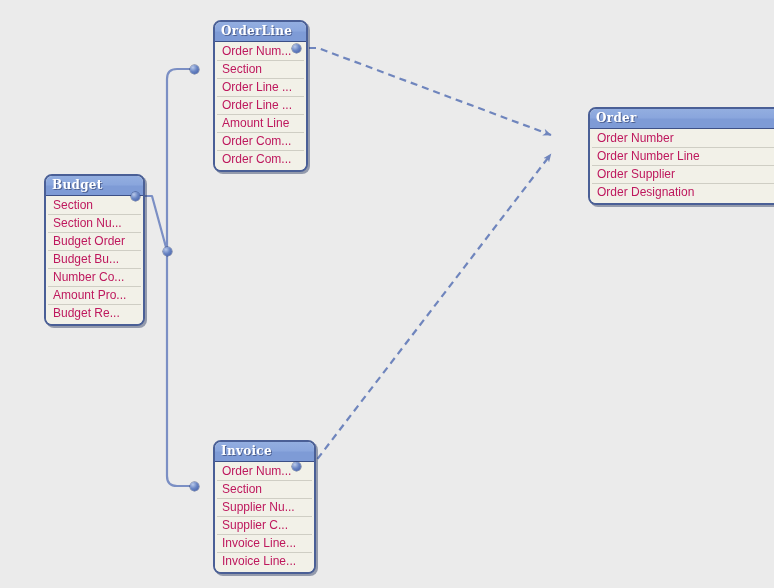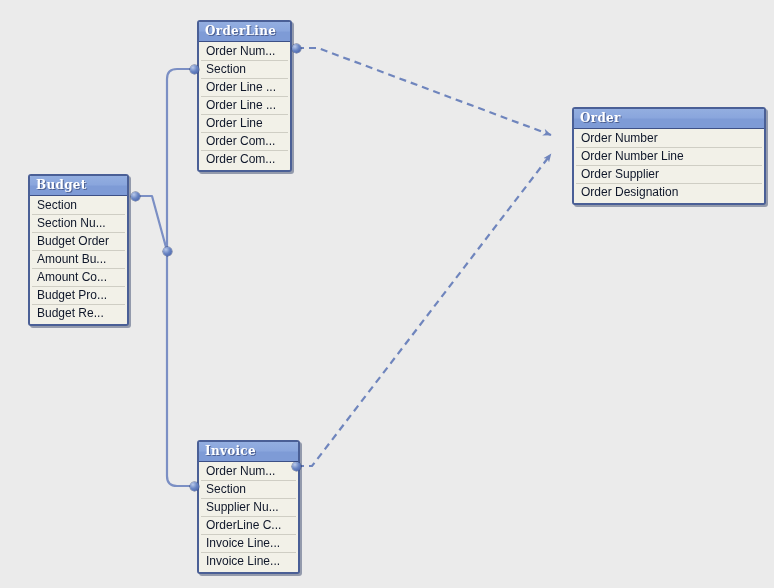--- a/index.html
+++ b/index.html
@@ -10,24 +10,25 @@
     overflow:hidden;
     position:relative;
   }
   #canvas{position:absolute;left:0;top:0;width:774px;height:588px;}
   #links{position:absolute;left:0;top:0;width:774px;height:588px;pointer-events:none;}
 
   .entity{
     position:absolute;
     box-sizing:border-box;
     border:2px solid #4a5f96;
-    border-radius:3px;
+    border-radius:8px;
     background:#f2f1e8;
     box-shadow:2px 2px 0 rgba(40,55,95,0.45);
     overflow:hidden;
+    margin-left:16px;
   }
   .entity-header{
     height:19px;
     line-height:19px;
     padding:0 6px;
     background:linear-gradient(to bottom,#93aee0 0%,#8aa6dd 45%,#7e9bd6 55%,#7e9bd6 100%);
     color:#ffffff;
     font-family:"DejaVu Serif", serif;
     font-weight:bold;
     font-size:12px;
@@ -38,21 +39,21 @@
   }
   .entity-rows{
     background:#f2f1e8;
     padding:1px 2px 2px 2px;
   }
   .attr{
     height:17px;
     line-height:17px;
     padding:0 5px;
     font-size:12px;
-    color:#0f172a;
+    color:#be185d;
     background:#f2f1e8;
     border-bottom:1px solid #cfcec4;
     white-space:nowrap;
     overflow:hidden;
   }
   .attr:last-child{border-bottom:none;}
 
   .dot{
     position:absolute;
     width:9px;height:9px;
@@ -83,56 +84,56 @@
     <path d="M297,466 L312,466 L551,154" fill="none" stroke="#6f85bd" stroke-width="2.2" stroke-dasharray="7 5" marker-end="url(#arrowblue)"></path>
   </svg>
 
   <div class="entity" style="left:197px;top:20px;width:95px;">
     <div class="entity-header">OrderLine</div>
     <div class="entity-rows">
       <div class="attr">Order Num...</div>
       <div class="attr">Section</div>
       <div class="attr">Order Line ...</div>
       <div class="attr">Order Line ...</div>
-      <div class="attr">Order Line</div>
+      <div class="attr">Amount Line</div>
       <div class="attr">Order Com...</div>
       <div class="attr">Order Com...</div>
     </div>
   </div>
 
   <div class="entity" style="left:28px;top:174px;width:101px;">
     <div class="entity-header">Budget</div>
     <div class="entity-rows">
       <div class="attr">Section</div>
       <div class="attr">Section Nu...</div>
       <div class="attr">Budget Order</div>
-      <div class="attr">Amount Bu...</div>
-      <div class="attr">Amount Co...</div>
-      <div class="attr">Budget Pro...</div>
+      <div class="attr">Budget Bu...</div>
+      <div class="attr">Number Co...</div>
+      <div class="attr">Amount Pro...</div>
       <div class="attr">Budget Re...</div>
     </div>
   </div>
 
   <div class="entity" style="left:572px;top:107px;width:194px;">
     <div class="entity-header">Order</div>
     <div class="entity-rows">
       <div class="attr">Order Number</div>
       <div class="attr">Order Number Line</div>
       <div class="attr">Order Supplier</div>
       <div class="attr">Order Designation</div>
     </div>
   </div>
 
   <div class="entity" style="left:197px;top:440px;width:103px;">
     <div class="entity-header">Invoice</div>
     <div class="entity-rows">
       <div class="attr">Order Num...</div>
       <div class="attr">Section</div>
       <div class="attr">Supplier Nu...</div>
-      <div class="attr">OrderLine C...</div>
+      <div class="attr">Supplier C...</div>
       <div class="attr">Invoice Line...</div>
       <div class="attr">Invoice Line...</div>
     </div>
   </div>
 
   <div class="dot" style="left:135px;top:196px;"></div>
   <div class="dot" style="left:167px;top:251px;"></div>
   <div class="dot" style="left:194px;top:69px;"></div>
   <div class="dot" style="left:194px;top:486px;"></div>
   <div class="dot" style="left:296px;top:48px;"></div>

